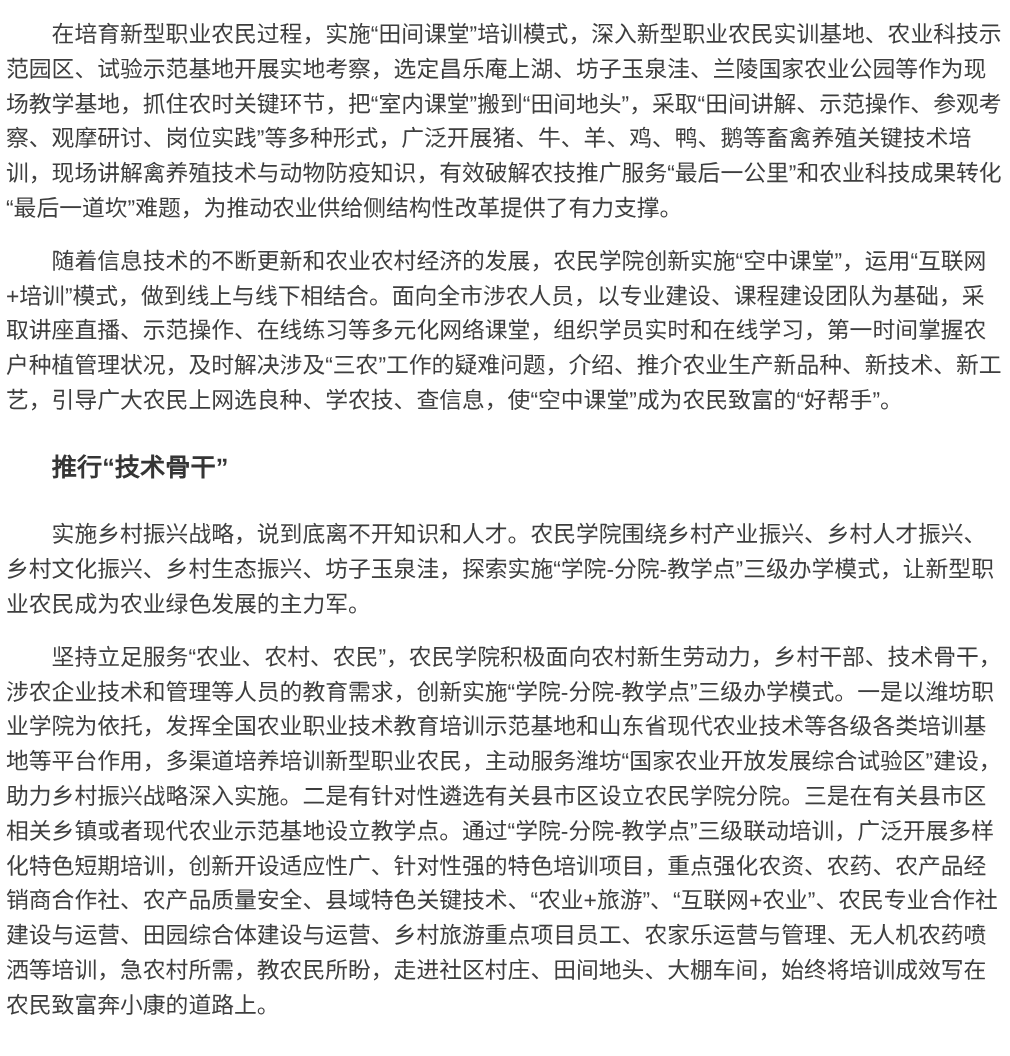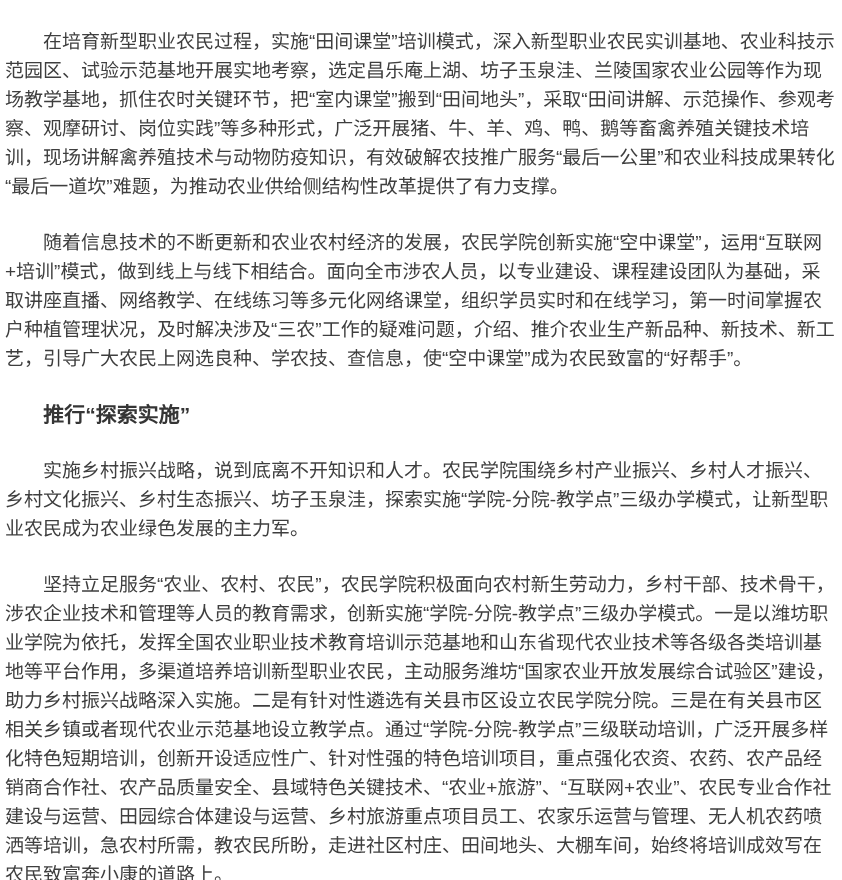--- a/index.html
+++ b/index.html
@@ -21,38 +21,38 @@
   }
   .article {
     box-sizing: border-box;
     padding: 0 5px 20px 5px;
     font-family: "Liberation Sans", sans-serif;
     color: var(--text-color);
   }
   .para {
     font-size: 19px;
     line-height: 29px;
-    margin: 27px 0;
+    margin: 15px 0;
     text-indent: 2em;
     text-align: left;
     word-break: break-all;
   }
   .heading {
     font-size: 21px;
     line-height: 29px;
     font-weight: 700;
     margin: 27px 0;
     text-indent: 1.82em; 
     color: var(--heading-color);
   }
 </style>
 </head>
 <body>
 
 <div class="page">
   <main class="article">
     <p class="para">在培育新型职业农民过程，实施“田间课堂”培训模式，深入新型职业农民实训基地、农业科技示范园区、试验示范基地开展实地考察，选定昌乐庵上湖、坊子玉泉洼、兰陵国家农业公园等作为现场教学基地，抓住农时关键环节，把“室内课堂”搬到“田间地头”，采取“田间讲解、示范操作、参观考察、观摩研讨、岗位实践”等多种形式，广泛开展猪、牛、羊、鸡、鸭、鹅等畜禽养殖关键技术培训，现场讲解禽养殖技术与动物防疫知识，有效破解农技推广服务“最后一公里”和农业科技成果转化“最后一道坎”难题，为推动农业供给侧结构性改革提供了有力支撑。</p>
-    <p class="para">随着信息技术的不断更新和农业农村经济的发展，农民学院创新实施“空中课堂”，运用“互联网+培训”模式，做到线上与线下相结合。面向全市涉农人员，以专业建设、课程建设团队为基础，采取讲座直播、网络教学、在线练习等多元化网络课堂，组织学员实时和在线学习，第一时间掌握农户种植管理状况，及时解决涉及“三农”工作的疑难问题，介绍、推介农业生产新品种、新技术、新工艺，引导广大农民上网选良种、学农技、查信息，使“空中课堂”成为农民致富的“好帮手”。</p>
-    <h2 class="heading">推行“探索实施”</h2>
+    <p class="para">随着信息技术的不断更新和农业农村经济的发展，农民学院创新实施“空中课堂”，运用“互联网+培训”模式，做到线上与线下相结合。面向全市涉农人员，以专业建设、课程建设团队为基础，采取讲座直播、示范操作、在线练习等多元化网络课堂，组织学员实时和在线学习，第一时间掌握农户种植管理状况，及时解决涉及“三农”工作的疑难问题，介绍、推介农业生产新品种、新技术、新工艺，引导广大农民上网选良种、学农技、查信息，使“空中课堂”成为农民致富的“好帮手”。</p>
+    <h2 class="heading">推行“技术骨干”</h2>
     <p class="para">实施乡村振兴战略，说到底离不开知识和人才。农民学院围绕乡村产业振兴、乡村人才振兴、乡村文化振兴、乡村生态振兴、坊子玉泉洼，探索实施“学院-分院-教学点”三级办学模式，让新型职业农民成为农业绿色发展的主力军。</p>
     <p class="para">坚持立足服务“农业、农村、农民”，农民学院积极面向农村新生劳动力，乡村干部、技术骨干，涉农企业技术和管理等人员的教育需求，创新实施“学院-分院-教学点”三级办学模式。一是以潍坊职业学院为依托，发挥全国农业职业技术教育培训示范基地和山东省现代农业技术等各级各类培训基地等平台作用，多渠道培养培训新型职业农民，主动服务潍坊“国家农业开放发展综合试验区”建设，助力乡村振兴战略深入实施。二是有针对性遴选有关县市区设立农民学院分院。三是在有关县市区相关乡镇或者现代农业示范基地设立教学点。通过“学院-分院-教学点”三级联动培训，广泛开展多样化特色短期培训，创新开设适应性广、针对性强的特色培训项目，重点强化农资、农药、农产品经销商合作社、农产品质量安全、县域特色关键技术、“农业+旅游”、“互联网+农业”、农民专业合作社建设与运营、田园综合体建设与运营、乡村旅游重点项目员工、农家乐运营与管理、无人机农药喷洒等培训，急农村所需，教农民所盼，走进社区村庄、田间地头、大棚车间，始终将培训成效写在农民致富奔小康的道路上。</p>
   </main>
 </div>
 
 </body></html>

